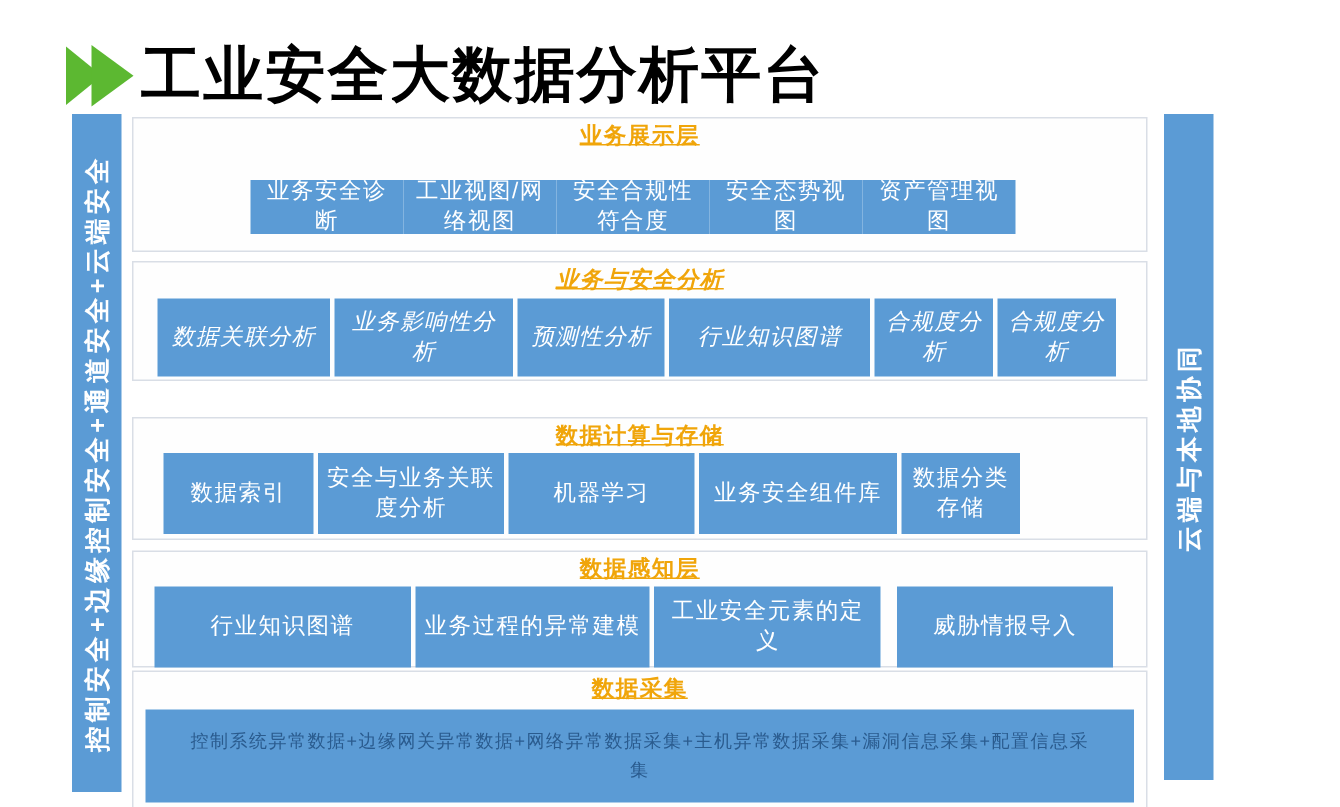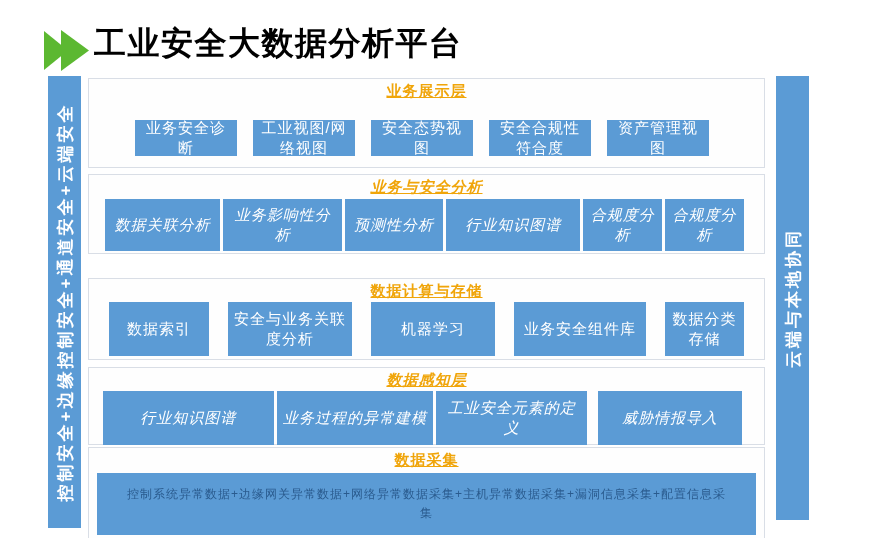--- a/index.html
+++ b/index.html
@@ -5,21 +5,21 @@
   html,body{margin:0;padding:0;background:#ffffff;}
   body{
     width:893px;height:538px;position:relative;overflow:hidden;
     font-family:"Liberation Sans","DejaVu Sans",sans-serif;
   }
   .stage{position:absolute;inset:0;}
 
   
   .double-arrow{position:absolute;left:44px;top:30px;width:46px;height:42px;}
   .page-title{
-    position:absolute;left:94px;top:22px;font-size:32px;font-weight:bold;
+    position:absolute;left:94px;top:22px;font-size:40px;font-weight:bold;
     color:#000;letter-spacing:1.5px;white-space:nowrap;text-align:center;
   }
 
   
   .vbar{position:absolute;width:33px;background:#5b9bd5;}
   .vbar-left{left:48px;top:76px;height:452px;}
   .vbar-right{left:776px;top:76px;height:444px;}
   .vtext{
     position:absolute;top:50%;left:50%;
     transform:translate(-50%,-50%) rotate(-90deg);
@@ -39,30 +39,30 @@
     letter-spacing:1px;
   }
   .row{display:flex;box-sizing:border-box;}
   .box{
     background:#5b9bd5;color:#ffffff;display:flex;align-items:center;
     justify-content:center;text-align:center;font-size:15px;line-height:1.32;
     box-sizing:border-box;padding:2px 4px;letter-spacing:1px;
   }
   
   .p1{height:90px;margin-bottom:6px;}
-  .p1 .row{padding:16px 55px 0 46px;justify-content:space-between;height:52px;margin-top:4px;}
+  .p1 .row{padding:16px 55px 0 46px;justify-content:center;height:52px;margin-top:4px;}
   .p1 .box{width:102px;}
   
   .p2{height:80px;margin-bottom:24px;font-style:italic;}
   .p2 .row{margin:3px 20px 0 16px;gap:3px;height:52px;}
   
   .p3{height:82px;margin-bottom:7px;}
-  .p3 .row{margin:2px 20px 0 20px;gap:3px;height:54px;justify-content:space-between;}
+  .p3 .row{margin:2px 20px 0 20px;gap:3px;height:54px;}
   
-  .p4{height:78px;margin-bottom:2px;font-style:italic;}
+  .p4{height:78px;margin-bottom:2px;}
   .p4 .row{margin:2px 22px 0 14px;gap:3px;height:54px;}
   .p4 .box-detached{margin-left:8px;}
   
   .p5{height:95px;}
   .p5 .row{margin:4px 8px 0 8px;height:62px;}
   .p5 .box{
     width:100%;color:#2a5b8e;font-size:12px;line-height:1.55;
     padding:0 26px;letter-spacing:1px;
   }
 </style>
@@ -85,22 +85,22 @@
     <span class="vtext">云端与本地协同</span>
   </div>
 
   <div class="main">
 
     <div class="panel p1">
       <div class="panel-title">业务展示层</div>
       <div class="row">
         <div class="box">业务安全诊断</div>
         <div class="box">工业视图/网络视图</div>
+        <div class="box">安全合规性符合度</div>
         <div class="box">安全态势视图</div>
-        <div class="box">安全合规性符合度</div>
         <div class="box">资产管理视图</div>
       </div>
     </div>
 
     <div class="panel p2">
       <div class="panel-title">业务与安全分析</div>
       <div class="row">
         <div class="box" style="width:120px">数据关联分析</div>
         <div class="box" style="width:124px">业务影响性分析</div>
         <div class="box" style="width:102px">预测性分析</div>

